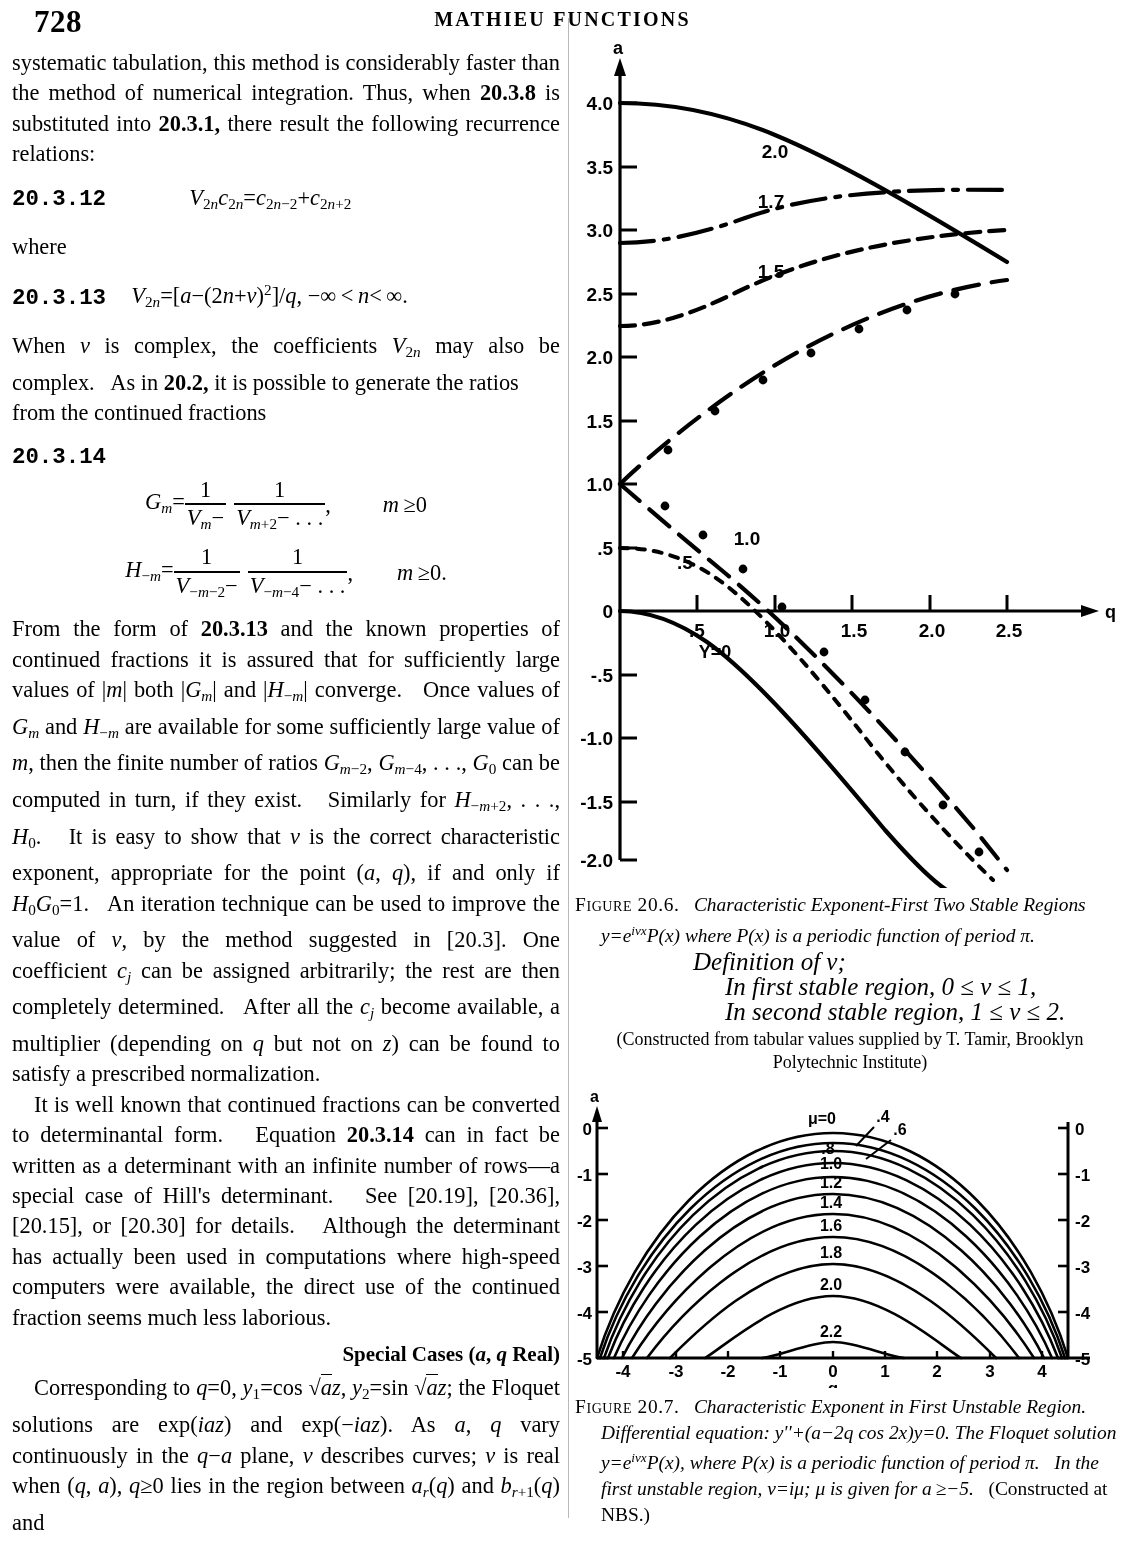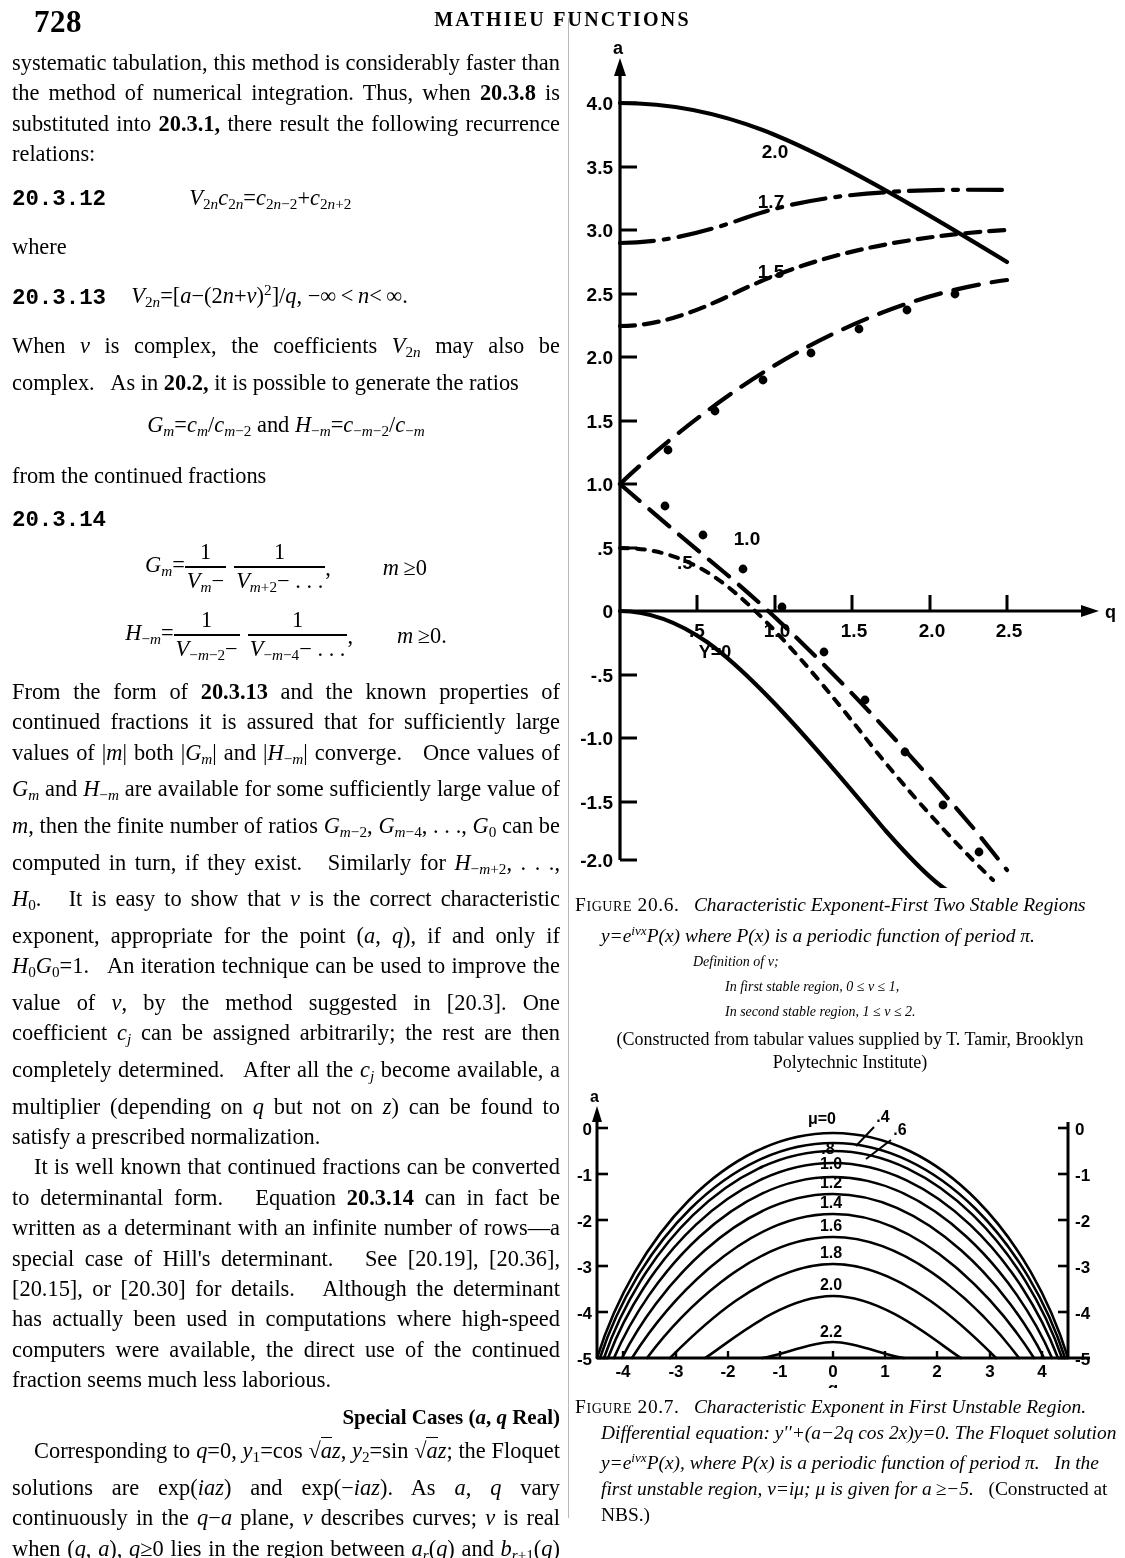--- a/index.html
+++ b/index.html
@@ -50,21 +50,21 @@
   .special-head{
     display:block;text-align:right;font-weight:bold;font-size:21px;
     margin:6px 0 4px 0;
   }
   
   .caption{
     font-size:19.4px;line-height:26px;font-style:italic;text-align:left;
   }
   .caption .figlabel{font-style:normal;font-variant:small-caps;letter-spacing:0.6px;}
   .caption .hang{display:block;padding-left:26px;text-indent:-26px;}
-  .cap-defs{margin:6px 0 4px 0;font-size:14px;line-height:25px;}
+  .cap-defs{margin:6px 0 4px 0;font-size:25px;line-height:25px;}
   .cap-defs .l1{display:block;padding-left:118px;font-style:italic;}
   .cap-defs .l2{display:block;padding-left:150px;font-style:italic;}
   .cap-defs .l3{display:block;padding-left:150px;font-style:italic;}
   .cap-source{
     display:block;text-align:center;font-style:normal;
     font-size:18px;line-height:23px;margin-top:4px;
   }
   .fig-wrap{position:relative;}
   svg{display:block;}
   text{font-family:"Liberation Sans","DejaVu Sans",sans-serif;}
@@ -94,23 +94,20 @@
   <div class="eqline">
     <span class="eqnum">20.3.13</span>
     <span style="display:inline-block;width:14px;"></span>
     <span><i>V</i><sub>2<i>n</i></sub>=[<i>a</i>−(2<i>n</i>+<i>ν</i>)<sup>2</sup>]/<i>q</i>, −∞ &lt; <i>n</i>&lt; ∞.</span>
   </div>
 
   <p>When <i>ν</i> is complex, the coefficients <i>V</i><sub>2<i>n</i></sub> may also
      be complex.&nbsp;&nbsp; As in <span class="bold">20.2,</span> it is possible to generate
      the ratios</p>
 
-  <div class="disp">
-    <i>G<sub>m</sub></i>=<i>c<sub>m</sub></i>/<i>c</i><sub><i>m</i>−2</sub> and <i>H</i><sub>−<i>m</i></sub>=<i>c</i><sub>−<i>m</i>−2</sub>/<i>c</i><sub>−<i>m</i></sub>
-  </div>
 
   <p>from the continued fractions</p>
 
   <div class="eqline" style="margin-bottom:4px;">
     <span class="eqnum">20.3.14</span>
   </div>
 
   <div class="disp" style="margin-top:6px;">
     <span class="frhead"><i>G<sub>m</sub></i>=</span><span class="cf"><span class="num">1</span><span class="bar"></span><span class="den"><i>V<sub>m</sub></i>−</span></span><span style="display:inline-block;width:8px;"></span><span class="cf"><span class="num">1</span><span class="bar"></span><span class="den"><i>V</i><sub><i>m</i>+2</sub>−&nbsp;. . .</span></span><span class="frhead">,</span><span style="display:inline-block;width:52px;"></span><span class="frhead"><i>m</i> ≥0</span>
   </div>

